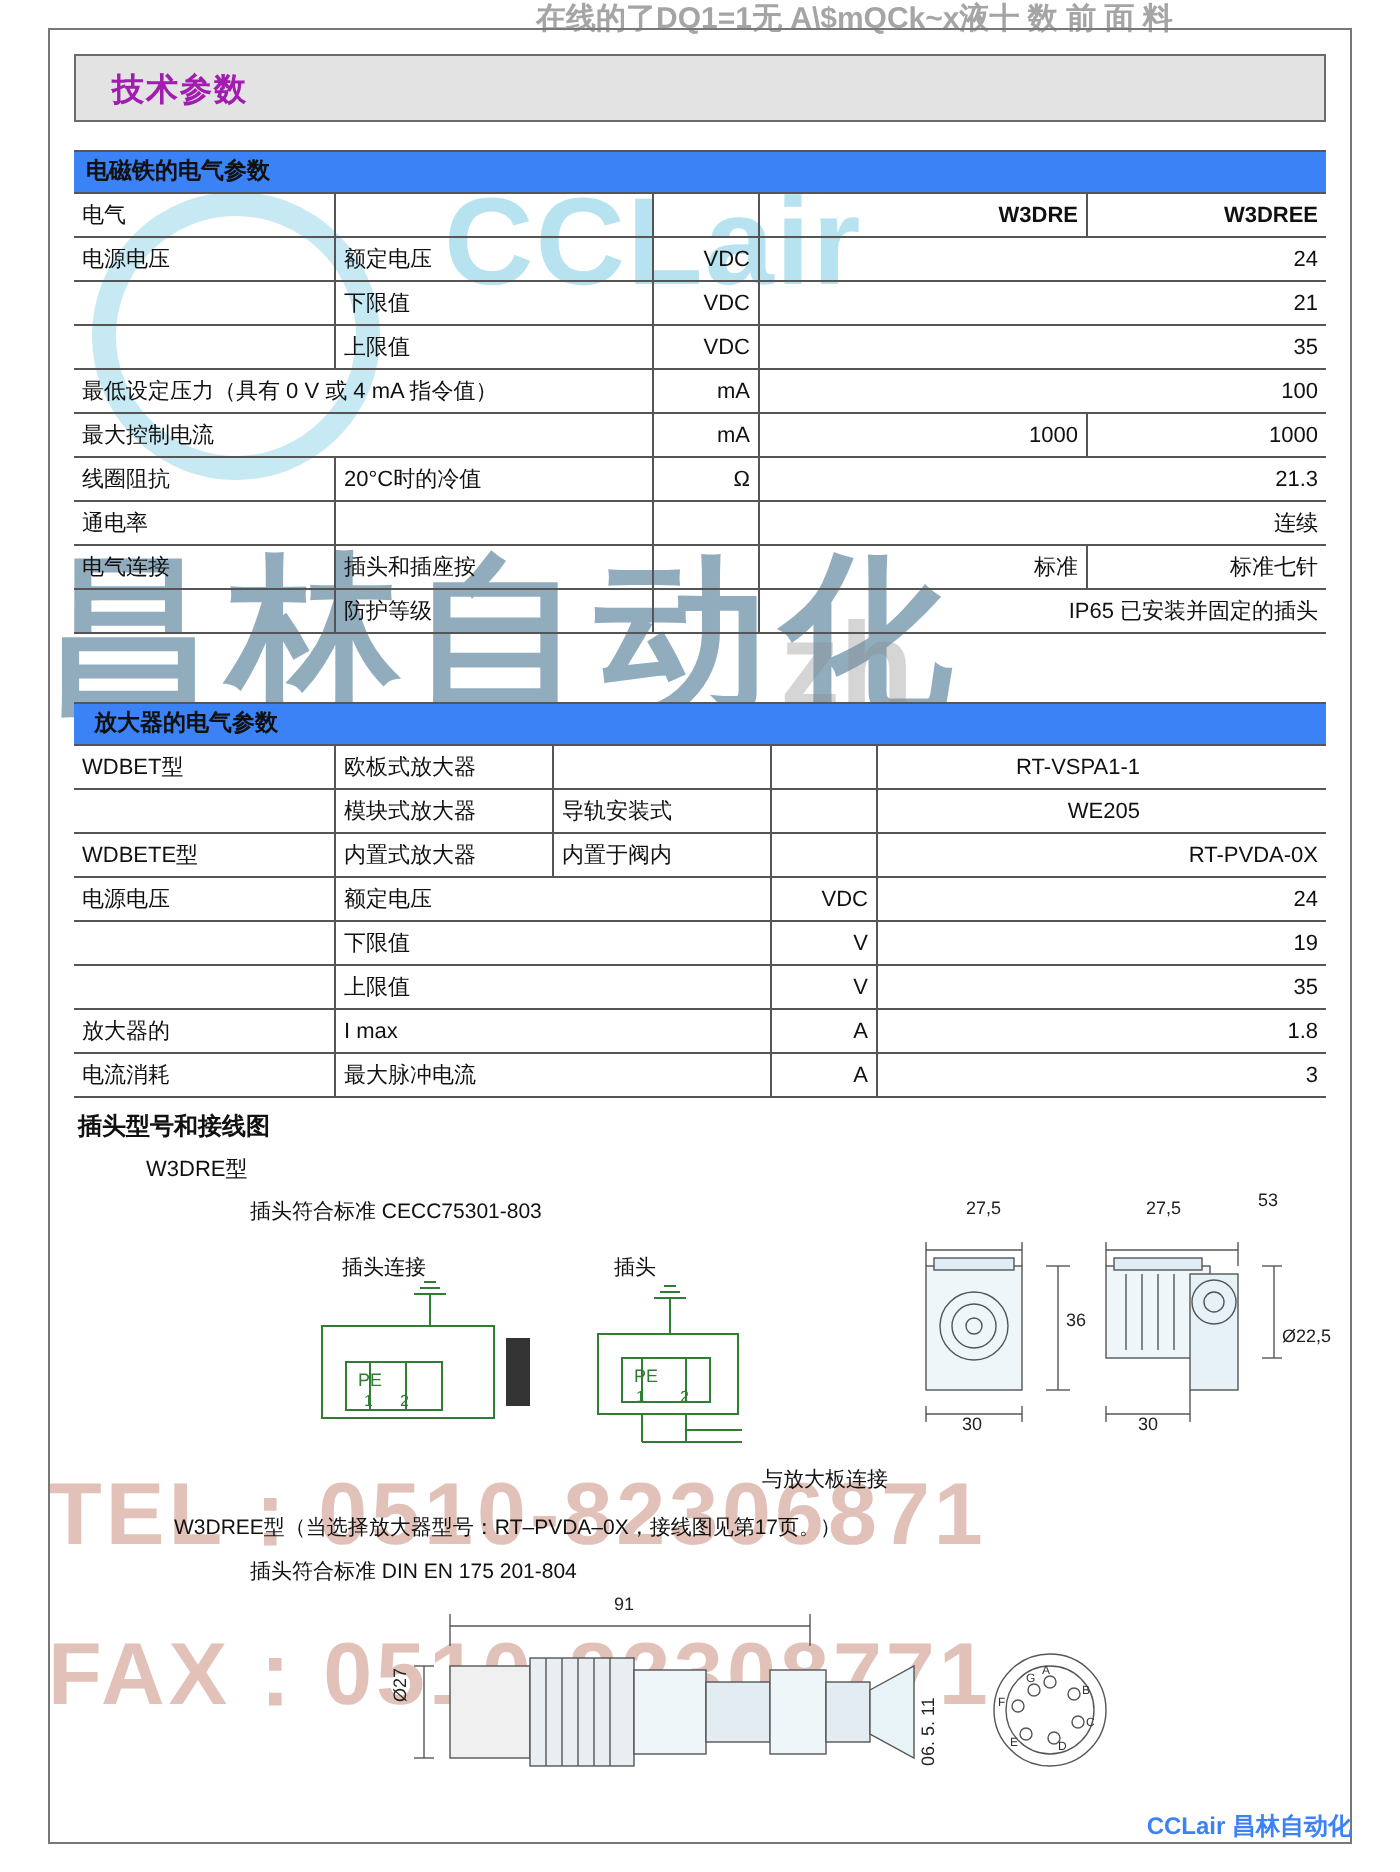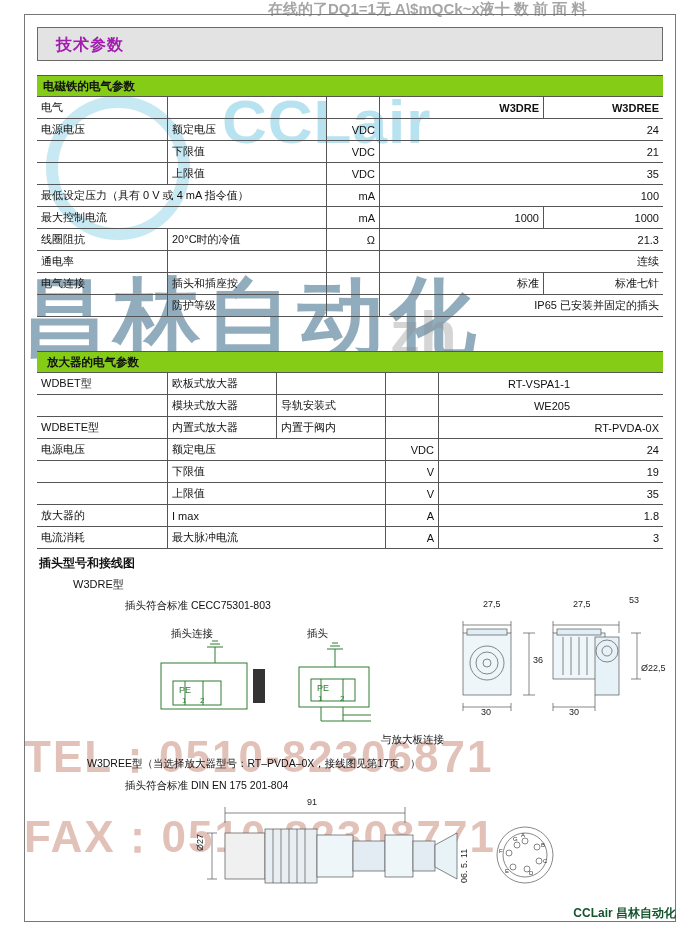--- a/index.html
+++ b/index.html
@@ -82,21 +82,21 @@
   .title-bar span{
     position:absolute;left:18px;top:7px;
     font-size:16px;font-weight:bold;color:#a21caf;
     letter-spacing:1px;
   }
 
   
   .sec{
     position:absolute;
     height:22px;
-    background:#84cc16;
+    background:#3b82f6;
     border-top:1px solid #555;
     border-bottom:1px solid #555;
     box-sizing:border-box;
     font-size:11.5px;
     font-weight:bold;
     padding-left:6px;
     line-height:20px;
   }
 
   
@@ -116,21 +116,21 @@
   .vline{border-right:1px solid #555;}
   .c{text-align:right;margin-top:40px;}
   .b{font-weight:bold;}
 
   
   .draw-label{position:absolute;font-size:11px;}
   .dim{position:absolute;font-size:9px;color:#222;}
   svg{position:absolute;}
   .footer{
     position:absolute;right:24px;bottom:14px;
-    font-size:12px;font-weight:bold;color:#14532d;
+    font-size:12px;font-weight:bold;color:#3b82f6;
   }
 </style>
 </head>
 <body>
 
 <div class="wm wm-top">在线的了DQ1=1无 A\$mQCk~x液十 数 前 面 料</div>
 <div class="wm-circleL"></div>
 <div class="wm wm-cc">CCLair</div>
 <div class="wm wm-cn">昌林自动化</div>
 <div class="wm wm-zh">zh</div>

